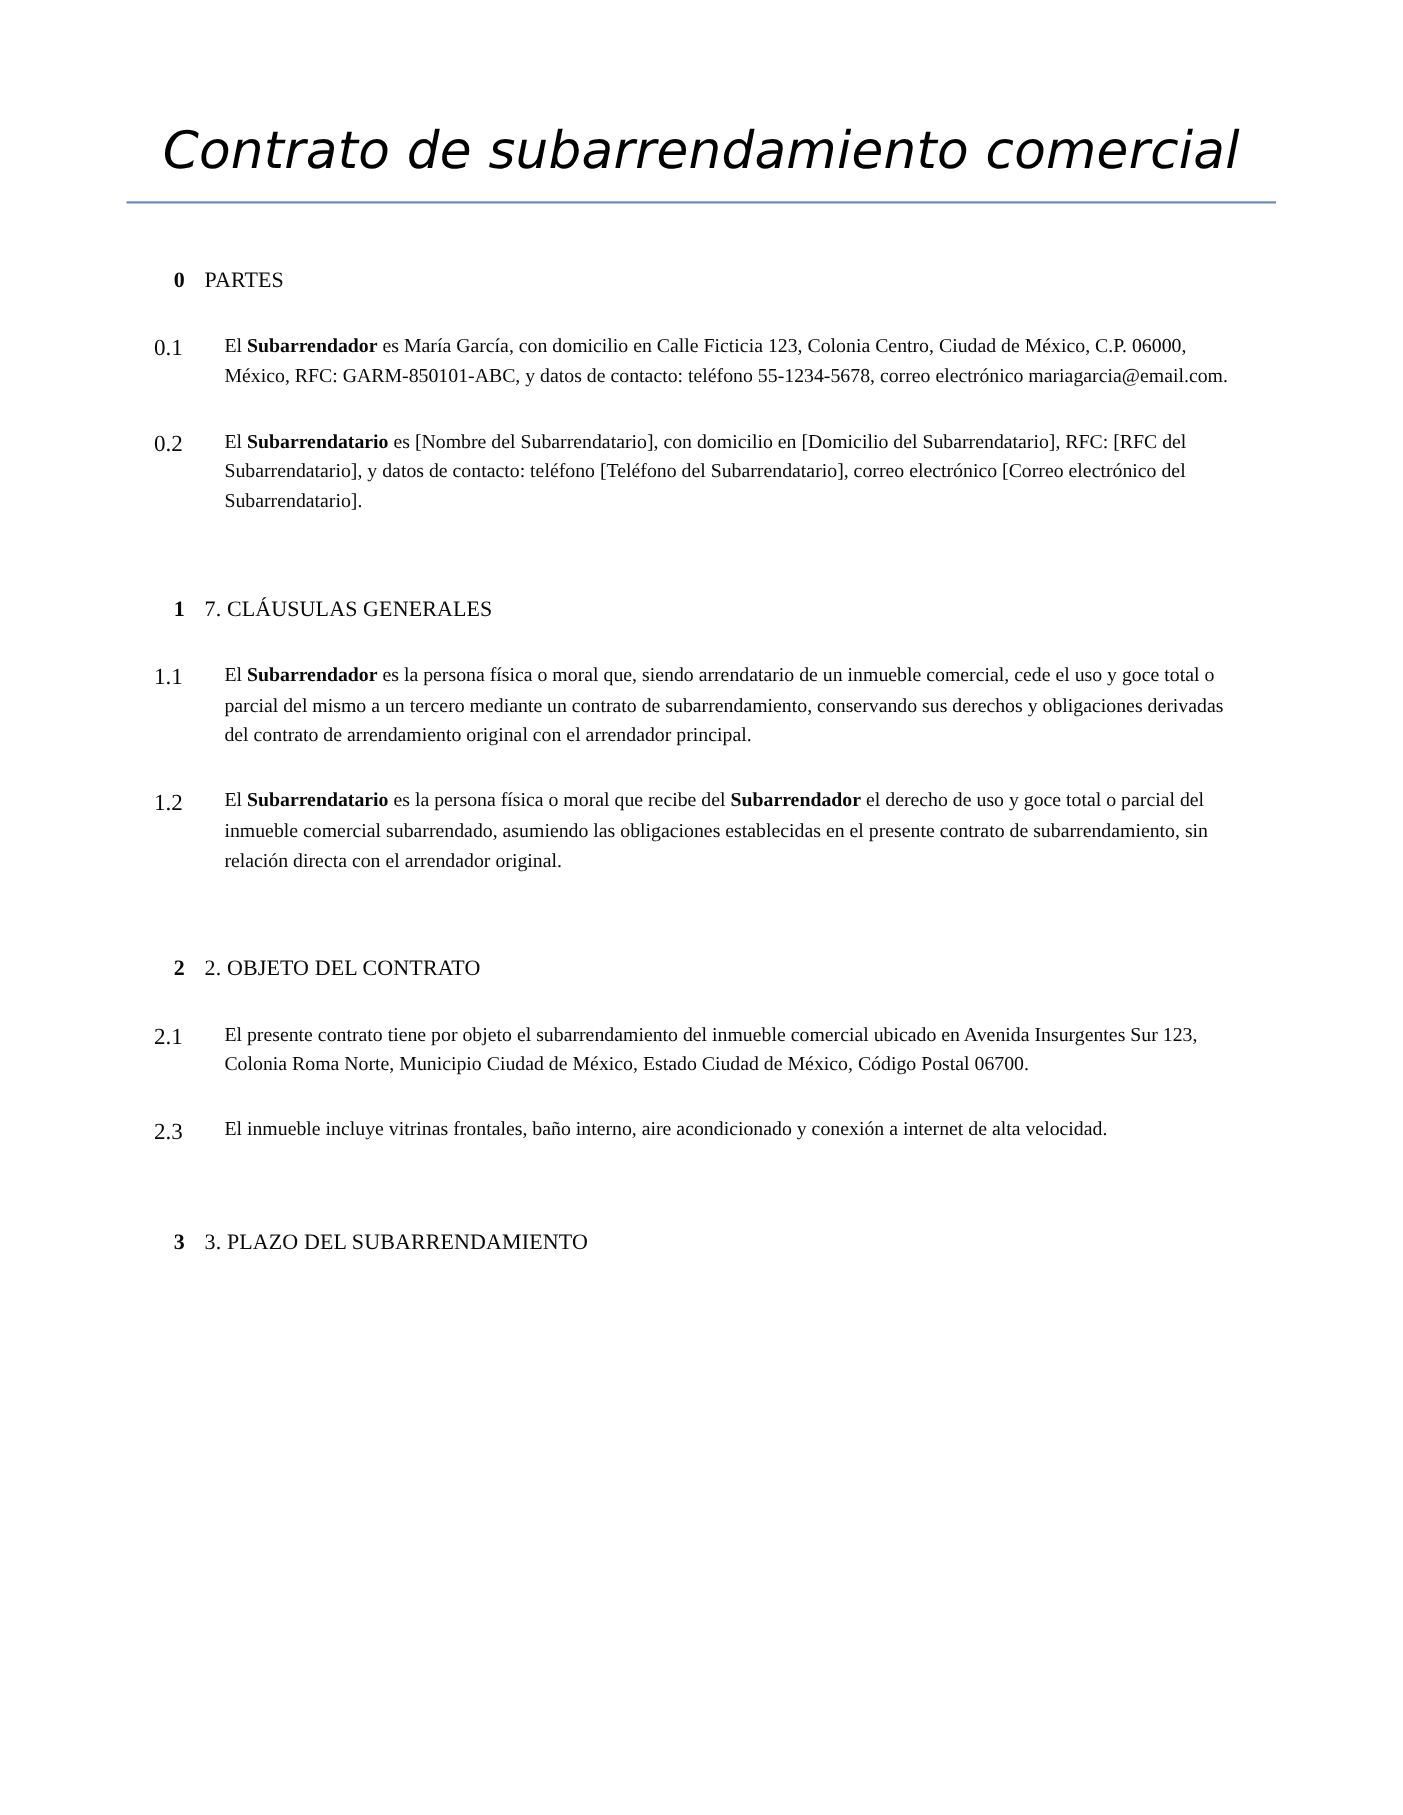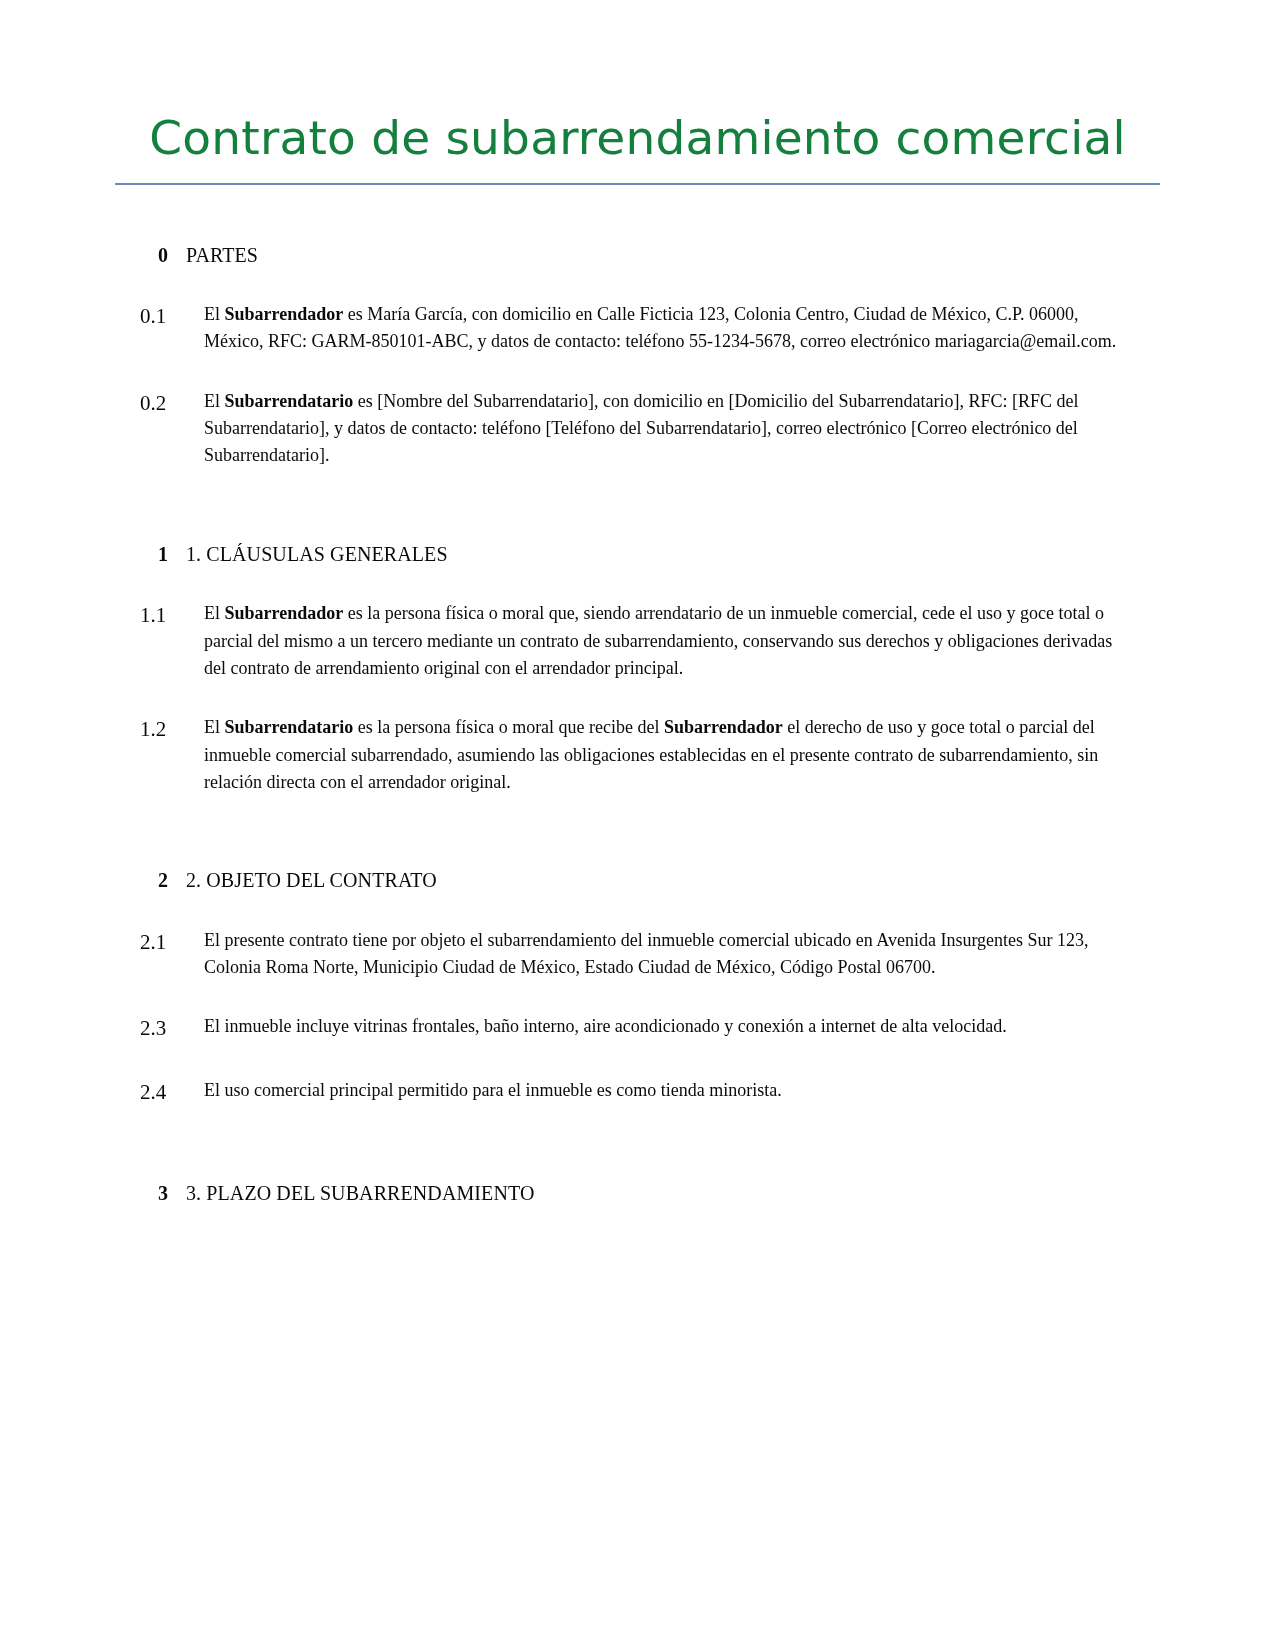--- a/index.html
+++ b/index.html
@@ -90,41 +90,41 @@
   }
   .section-gap {
     height: 30px;
   }
 </style>
 </head>
 <body>
 
 <div class="page">
 
-  <h1 class="doc-title" style="color: #15803d;">Contrato de subarrendamiento comercial</h1>
+  <h1 class="doc-title" style="color: #000000; font-style: italic;">Contrato de subarrendamiento comercial</h1>
 
   <hr class="title-rule" style="border-top-color: rgb(107, 140, 187);">
 
   <div class="body-block">
       <div class="heading-row first">
         <div class="heading-num">0</div>
         <div class="heading-text">PARTES</div>
       </div>
       <div class="para-row">
         <div class="para-num">0.1</div>
         <div class="para-text"><span>El </span><b>Subarrendador</b><span> es María García, con domicilio en Calle Ficticia 123, Colonia Centro, Ciudad de México, C.P. 06000, México, RFC: GARM-850101-ABC, y datos de contacto: teléfono 55-1234-5678, correo electrónico mariagarcia@email.com.</span></div>
       </div>
       <div class="para-row">
         <div class="para-num">0.2</div>
         <div class="para-text"><span>El </span><b>Subarrendatario</b><span> es [Nombre del Subarrendatario], con domicilio en [Domicilio del Subarrendatario], RFC: [RFC del Subarrendatario], y datos de contacto: teléfono [Teléfono del Subarrendatario], correo electrónico [Correo electrónico del Subarrendatario].</span></div>
       </div>
       <div class="section-gap"></div>
       <div class="heading-row">
         <div class="heading-num">1</div>
-        <div class="heading-text">1. CLÁUSULAS GENERALES</div>
+        <div class="heading-text">7. CLÁUSULAS GENERALES</div>
       </div>
       <div class="para-row">
         <div class="para-num">1.1</div>
         <div class="para-text"><span>El </span><b>Subarrendador</b><span> es la persona física o moral que, siendo arrendatario de un inmueble comercial, cede el uso y goce total o parcial del mismo a un tercero mediante un contrato de subarrendamiento, conservando sus derechos y obligaciones derivadas del contrato de arrendamiento original con el arrendador principal.</span></div>
       </div>
       <div class="para-row">
         <div class="para-num">1.2</div>
         <div class="para-text"><span>El </span><b>Subarrendatario</b><span> es la persona física o moral que recibe del </span><b>Subarrendador</b><span> el derecho de uso y goce total o parcial del inmueble comercial subarrendado, asumiendo las obligaciones establecidas en el presente contrato de subarrendamiento, sin relación directa con el arrendador original.</span></div>
       </div>
       <div class="section-gap"></div>
@@ -133,24 +133,20 @@
         <div class="heading-text">2. OBJETO DEL CONTRATO</div>
       </div>
       <div class="para-row">
         <div class="para-num">2.1</div>
         <div class="para-text"><span>El presente contrato tiene por objeto el subarrendamiento del inmueble comercial ubicado en Avenida Insurgentes Sur 123, Colonia Roma Norte, Municipio Ciudad de México, Estado Ciudad de México, Código Postal 06700.</span></div>
       </div>
       <div class="para-row">
         <div class="para-num">2.3</div>
         <div class="para-text"><span>El inmueble incluye vitrinas frontales, baño interno, aire acondicionado y conexión a internet de alta velocidad.</span></div>
       </div>
-      <div class="para-row">
-        <div class="para-num">2.4</div>
-        <div class="para-text"><span>El uso comercial principal permitido para el inmueble es como tienda minorista.</span></div>
-      </div>
       <div class="section-gap"></div>
       <div class="heading-row">
         <div class="heading-num">3</div>
         <div class="heading-text">3. PLAZO DEL SUBARRENDAMIENTO</div>
       </div>
     </div>
 
 </div>
 
 </body></html>

